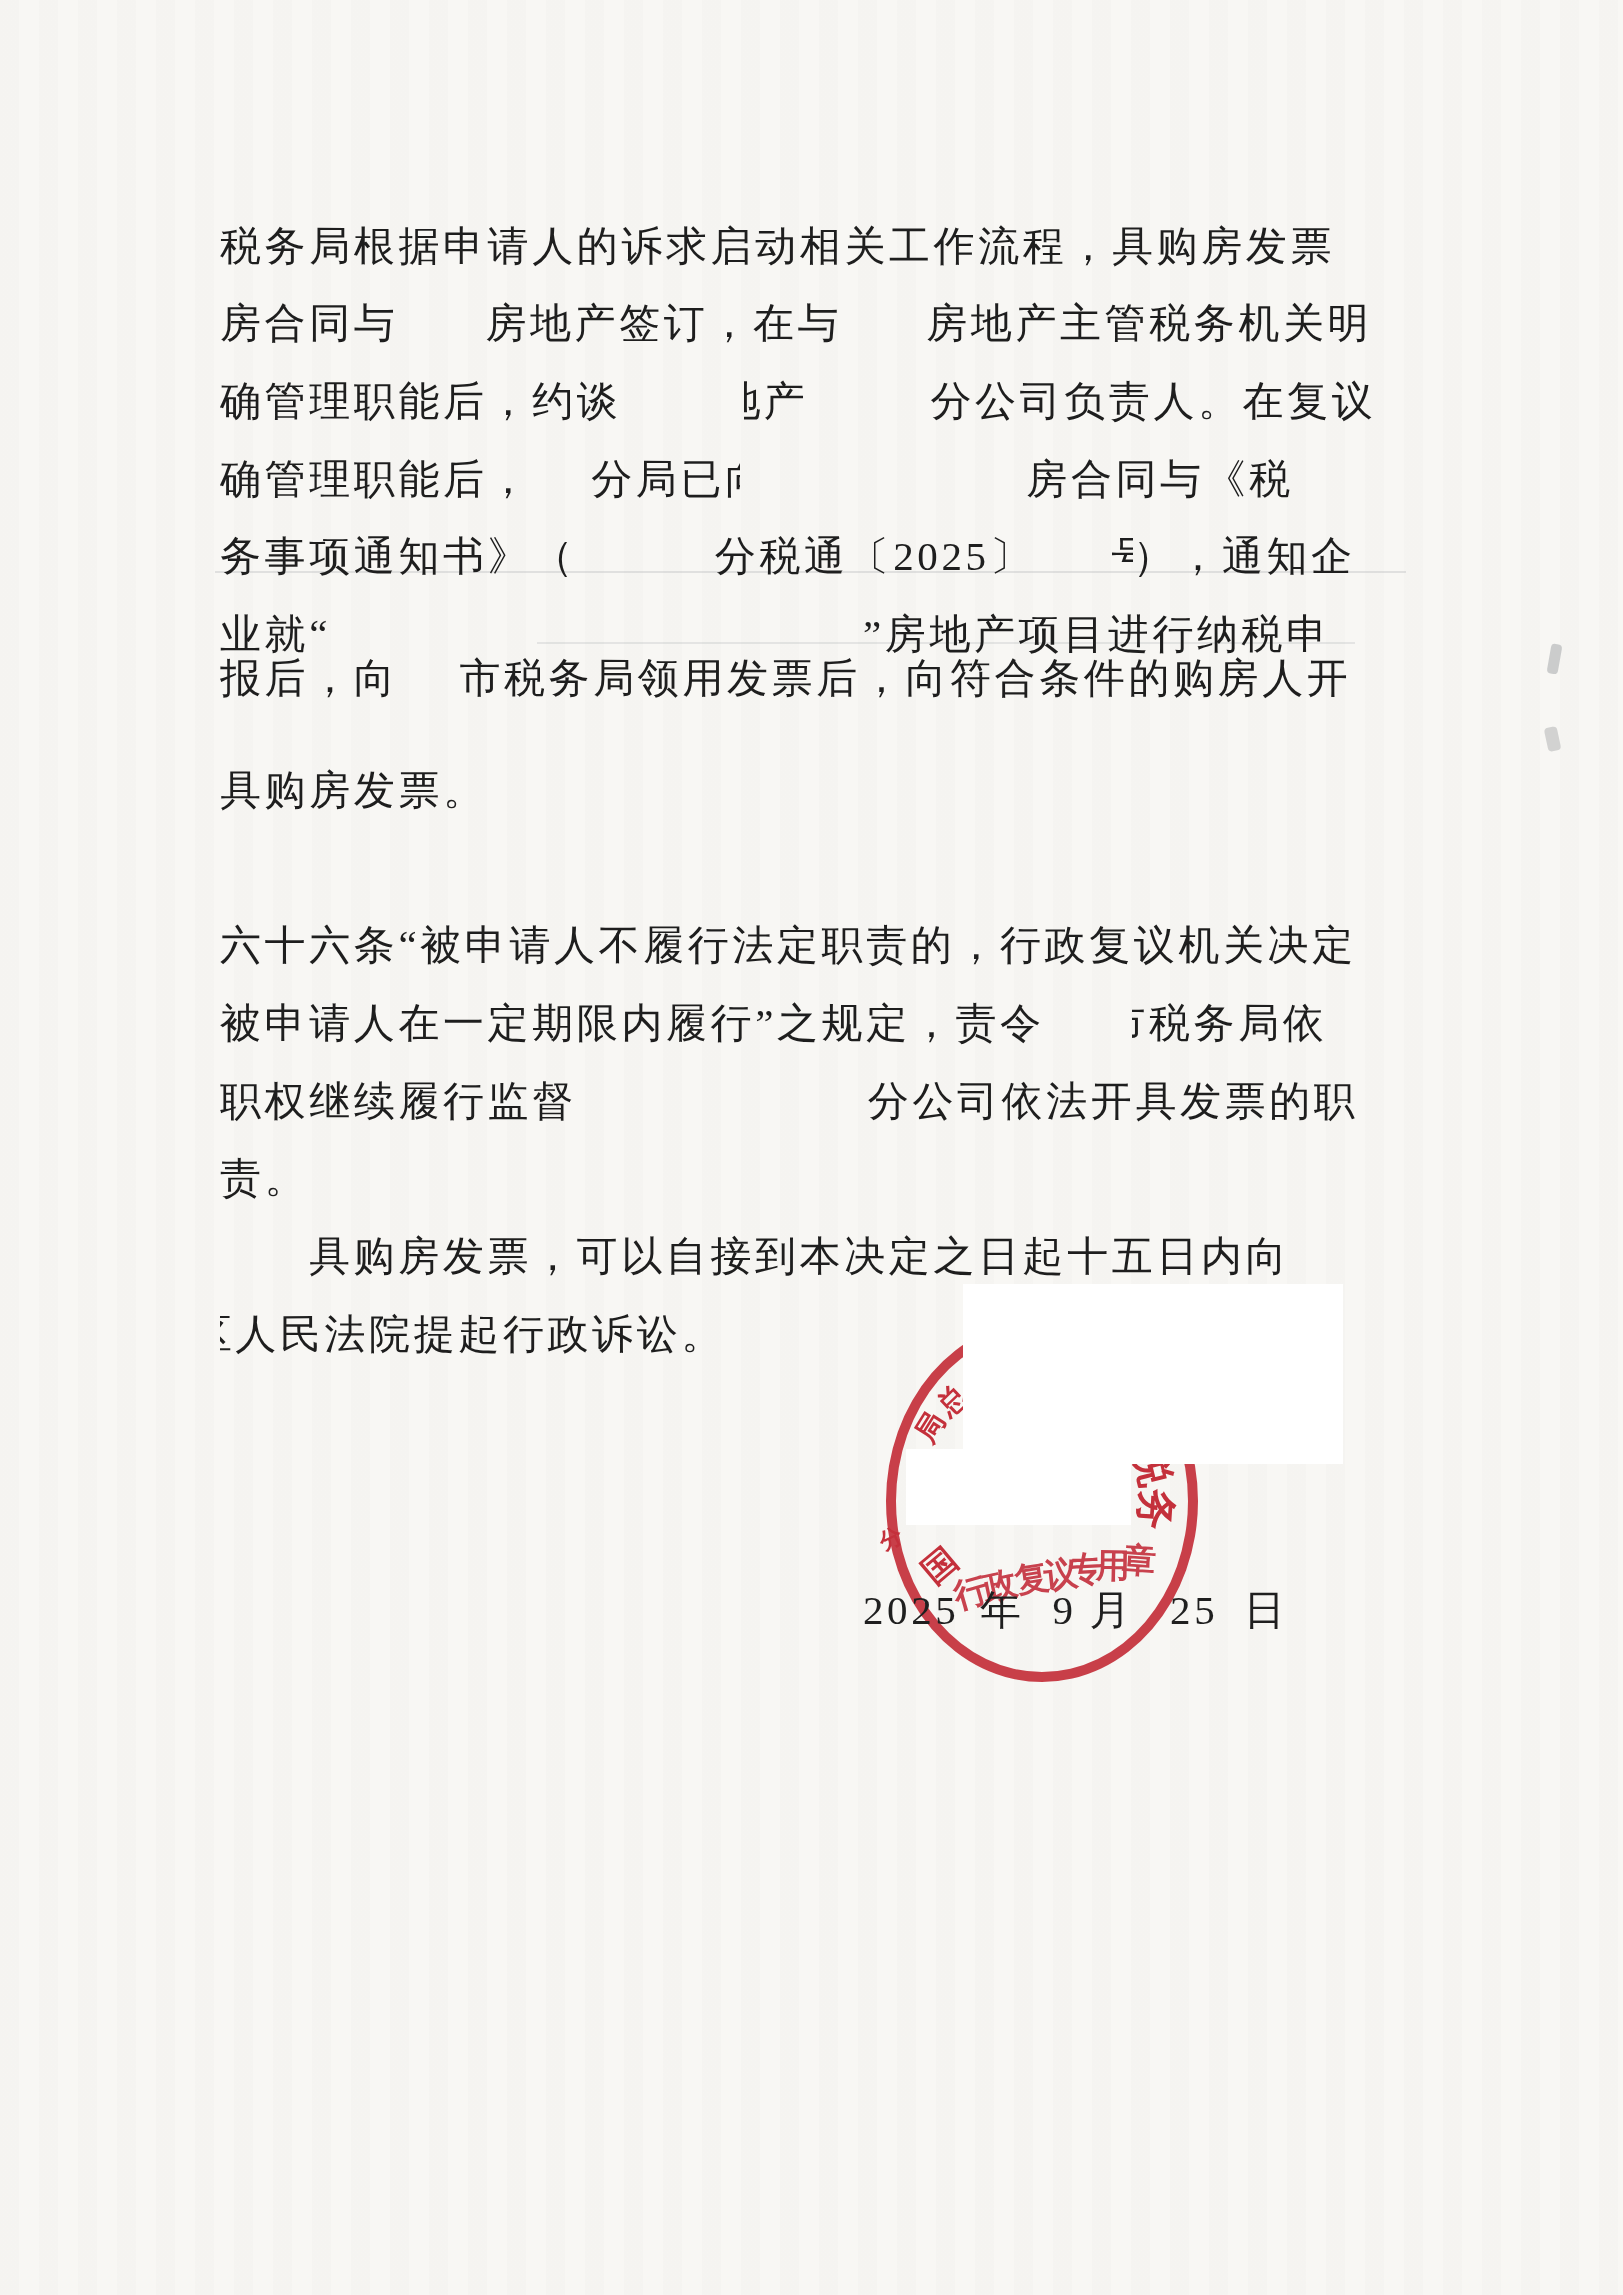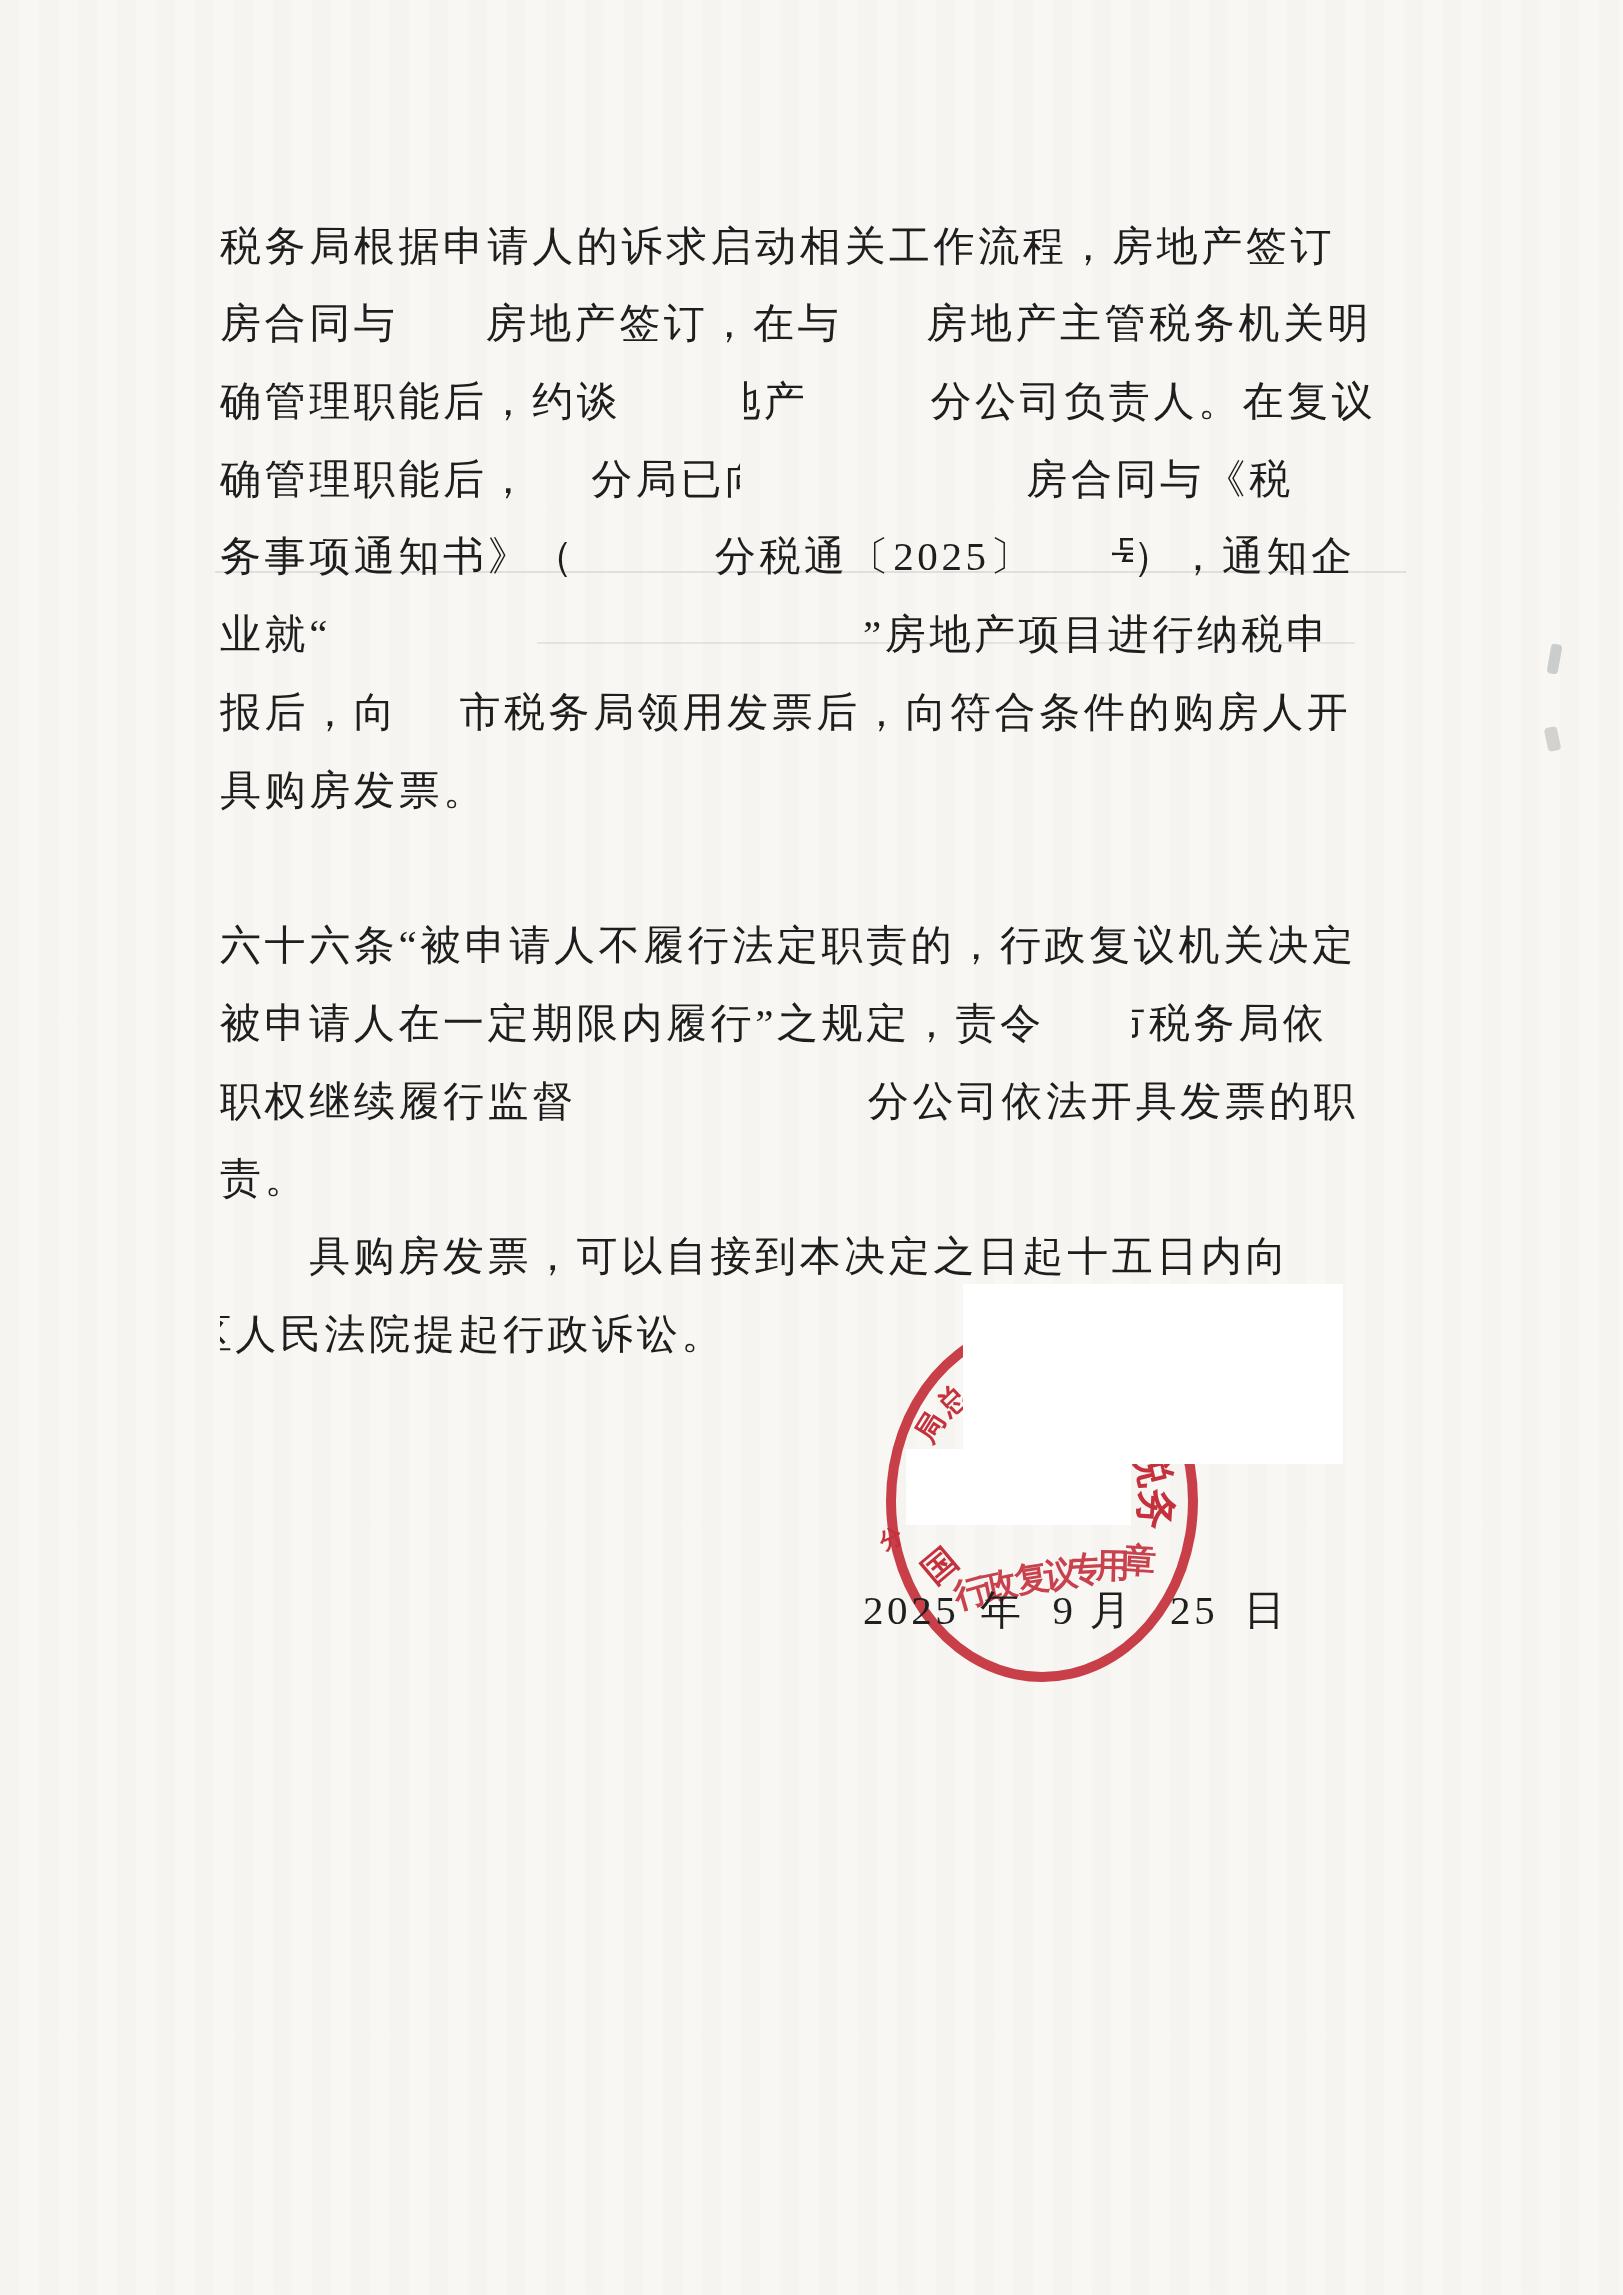--- a/index.html
+++ b/index.html
@@ -73,27 +73,27 @@
       <span class="seal-char" style="left: 1131px; top: 1445px; width: 41px; height: 41px; line-height: 41px; font-size: 41px; color: rgb(196, 48, 59); transform: rotate(76deg);">税</span>
       <span class="seal-char" style="left: 1135px; top: 1489px; width: 41px; height: 41px; line-height: 41px; font-size: 41px; color: rgb(196, 48, 59); transform: rotate(94deg);">务</span>
       <span class="seal-char" style="left: 923px; top: 1549px; width: 34px; height: 34px; line-height: 34px; font-size: 34px; color: rgb(196, 48, 59); transform: rotate(-40deg);">国</span>
       <span class="seal-char" style="left: 880px; top: 1528px; width: 22.5px; height: 22.5px; line-height: 22.5px; font-size: 22.5px; color: rgb(196, 48, 59); transform: rotate(-26deg);">分</span>
     </div>
   <div id="redactions">
       <div class="redaction" style="left: 963px; top: 1284px; width: 380px; height: 180px; background: rgb(255, 255, 255);"></div>
       <div class="redaction" style="left: 906px; top: 1449px; width: 225px; height: 76px; background: rgb(255, 255, 255);"></div>
     </div>
   <div class="bodytext" id="bodytext">
-      <div class="tline" style="top: 207px;"><span>税务局根据申请人的诉求启动相关工作流程，房地产签订</span></div>
+      <div class="tline" style="top: 207px;"><span>税务局根据申请人的诉求启动相关工作流程，具购房发票</span></div>
       <div class="tline" style="top: 284px;"><span>房合同与</span><span class="gap" style="width: 87px;"></span><span>房地产签订，在与</span><span class="gap" style="width: 84px;"></span><span>房地产主管税务机关明</span></div>
       <div class="tline" style="top: 362px;"><span>确管理职能后，约谈</span><span class="gap" style="width: 123px;"></span><span class="partial" style="width: 19.4px;"><span style="margin-left: -25px;">地</span></span><span>产</span><span class="gap" style="width: 122px;"></span><span>分公司负责人。在复议</span></div>
       <div class="tline" style="top: 440px;"><span>确管理职能后，</span><span class="gap" style="width: 59px;"></span><span>分局已</span><span class="partial" style="width: 15.3px;"><span style="margin-left: 0px;">向</span></span><span class="gap" style="width: 286px;"></span><span>房合同与《税</span></div>
       <div class="tline" style="top: 517px;"><span>务事项通知书》（</span><span class="gap" style="width: 138px;"></span><span>分税通〔2025〕</span><span class="gap" style="width: 77px;"></span><span class="partial" style="width: 21.5px;"><span style="margin-left: 0px;">号</span></span><span>），通知企</span></div>
       <div class="tline" style="top: 595px;"><span>业就“</span><span class="gap" style="width: 532px;"></span><span>”房地产项目进行纳税申</span></div>
-      <div class="tline" style="top: 673px;"><span>报后，向</span><span class="gap" style="width: 61px;"></span><span>市税务局领用发票后，向符合条件的购房人开</span></div>
+      <div class="tline" style="top: 639px;"><span>报后，向</span><span class="gap" style="width: 61px;"></span><span>市税务局领用发票后，向符合条件的购房人开</span></div>
       <div class="tline" style="top: 751px;"><span>具购房发票。</span></div>
       <div class="tline" style="top: 828px;"><span class="gap" style="width: 89px;"></span></div>
       <div class="tline" style="top: 906px;"><span>六十六条“被申请人不履行法定职责的，行政复议机关决定</span></div>
       <div class="tline" style="top: 984px;"><span>被申请人在一定期限内履行”之规定，责令</span><span class="gap" style="width: 87px;"></span><span class="partial" style="width: 17.4px;"><span style="margin-left: -27px;">市</span></span><span>税务局依</span></div>
       <div class="tline" style="top: 1062px; text-align: right;"><span>职权继续履行监督</span><span class="gap" style="width: 291px;"></span><span>分公司依法开具发票的职</span></div>
       <div class="tline" style="top: 1139px;"><span>责。</span></div>
       <div class="tline" style="top: 1217px;"><span class="gap" style="width: 89px;"></span><span>具购房发票，可以自接到本决定之日起十五日内向</span></div>
       <div class="tline" style="top: 1295px;"><span class="partial" style="width: 15.3px;"><span style="margin-left: -29px;">区</span></span><span>人民法院提起行政诉讼。</span></div>
     </div>
   <div class="sigline" id="dateline" style="left: 863px; top: 1571px;"><span>2025</span><span class="gap" style="width: 20.5px;"></span><span>年</span><span class="gap" style="width: 28px;"></span><span>9</span><span class="gap" style="width: 12.8px;"></span><span>月</span><span class="gap" style="width: 36px;"></span><span>25</span><span class="gap" style="width: 25.6px;"></span><span>日</span></div>

